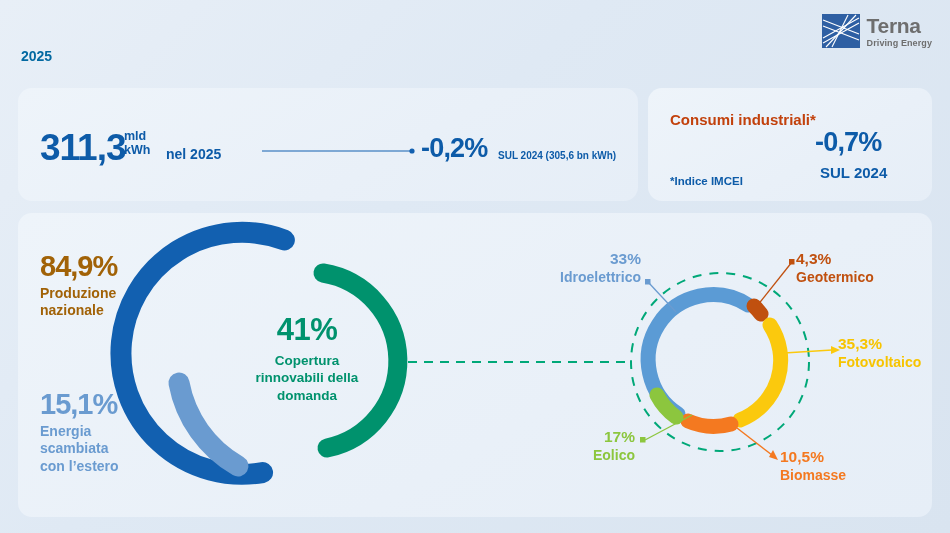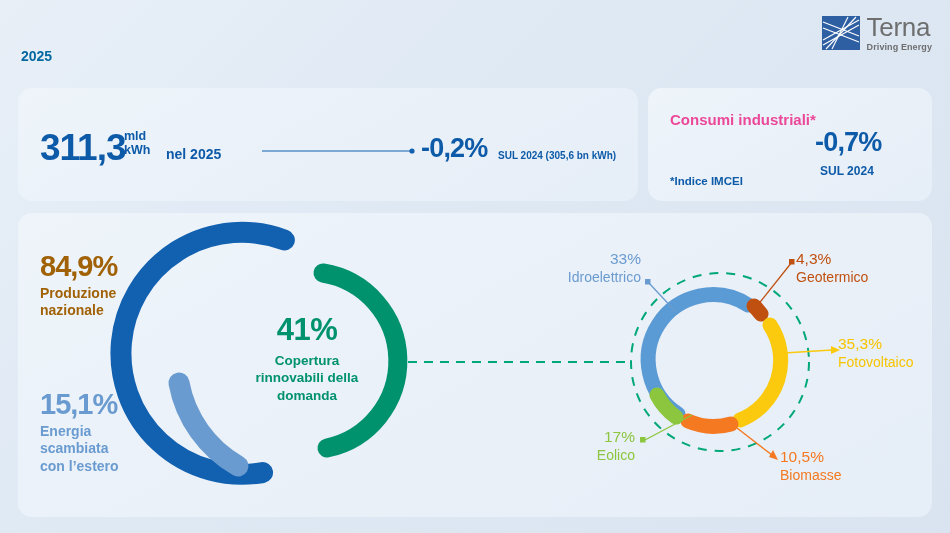--- a/index.html
+++ b/index.html
@@ -17,21 +17,21 @@
     font-size:22px;font-weight:bold;color:#0d5ba8;letter-spacing:-0.2px;
   }
   .subtitle{
     position:absolute;left:21px;top:48px;
     font-size:14px;font-weight:bold;color:#0369a1;
   }
   
   .logo{position:absolute;right:18px;top:14px;display:flex;align-items:center;gap:7px;}
   .logo-mark{width:38px;height:34px;display:block;}
   .logo-text{display:flex;flex-direction:column;line-height:1;}
-  .logo-name{font-size:26px;font-weight:normal;color:#6e6e6e;letter-spacing:-0.3px;}
+  .logo-name{font-size:21px;font-weight:bold;color:#6e6e6e;letter-spacing:-0.3px;}
   .logo-tag{font-size:9px;font-weight:bold;color:#6e6e6e;margin-top:3px;letter-spacing:0.1px;}
 
   
   .card{
     position:absolute;
     background:linear-gradient(150deg,#eef4fa 0%,#e9f0f8 60%,#e6eef7 100%);
     border-radius:14px;
   }
   #card-consumption{left:18px;top:88px;width:620px;height:113px;}
   #card-industrial{left:648px;top:88px;width:284px;height:113px;}
@@ -56,29 +56,29 @@
     font-size:27px;font-weight:bold;color:#0d5ba8;letter-spacing:-0.8px;
   }
   .delta-note{
     position:absolute;left:498px;top:150px;
     font-size:10px;font-weight:bold;color:#0d5ba8;
   }
 
   
   .ind-label{
     position:absolute;left:670px;top:110px;
-    font-size:15px;font-weight:bold;color:#ec4899;line-height:1.28;
+    font-size:15px;font-weight:bold;color:#c2410c;line-height:1.28;
   }
   .ind-delta{
     position:absolute;left:815px;top:127px;
     font-size:27px;font-weight:bold;color:#0d5ba8;letter-spacing:-0.8px;
   }
   .ind-note{
     position:absolute;left:820px;top:164px;
-    font-size:12px;font-weight:bold;color:#0d5ba8;
+    font-size:15px;font-weight:bold;color:#0d5ba8;
   }
   .ind-foot{
     position:absolute;left:670px;top:175px;
     font-size:11.5px;font-weight:bold;color:#0d5ba8;
   }
 
   
   .stat-big{font-size:29px;font-weight:bold;letter-spacing:-1px;}
   .stat-sub{font-size:14px;font-weight:bold;line-height:1.24;margin-top:2px;}
   #stat-national{position:absolute;left:40px;top:250px;color:#a16207;}
@@ -90,21 +90,21 @@
   .center-pct{
     position:absolute;left:252px;top:312px;width:110px;text-align:center;
     font-size:31px;font-weight:bold;color:#00926d;letter-spacing:-0.5px;
   }
   .center-cap{
     position:absolute;left:232px;top:352px;width:150px;text-align:center;
     font-size:13.5px;font-weight:bold;color:#00926d;line-height:1.28;
   }
 
   
-  .lbl{position:absolute;font-weight:normal;line-height:1.2;}
+  .lbl{position:absolute;font-weight:bold;line-height:1.2;}
   .lbl .pct{font-size:15.5px;display:block;}
   .lbl .nm{font-size:14px;display:block;}
   #lbl-hydro{left:528px;top:250px;color:#6a9bd0;text-align:right;width:113px;}
   #lbl-geo{left:796px;top:250px;color:#c0500f;}
   #lbl-pv{left:838px;top:335px;color:#f7c400;}
   #lbl-bio{left:780px;top:448px;color:#f47920;}
   #lbl-wind{left:573px;top:428px;color:#8cc63e;text-align:right;width:62px;}
 </style>
 </head>
 <body>

